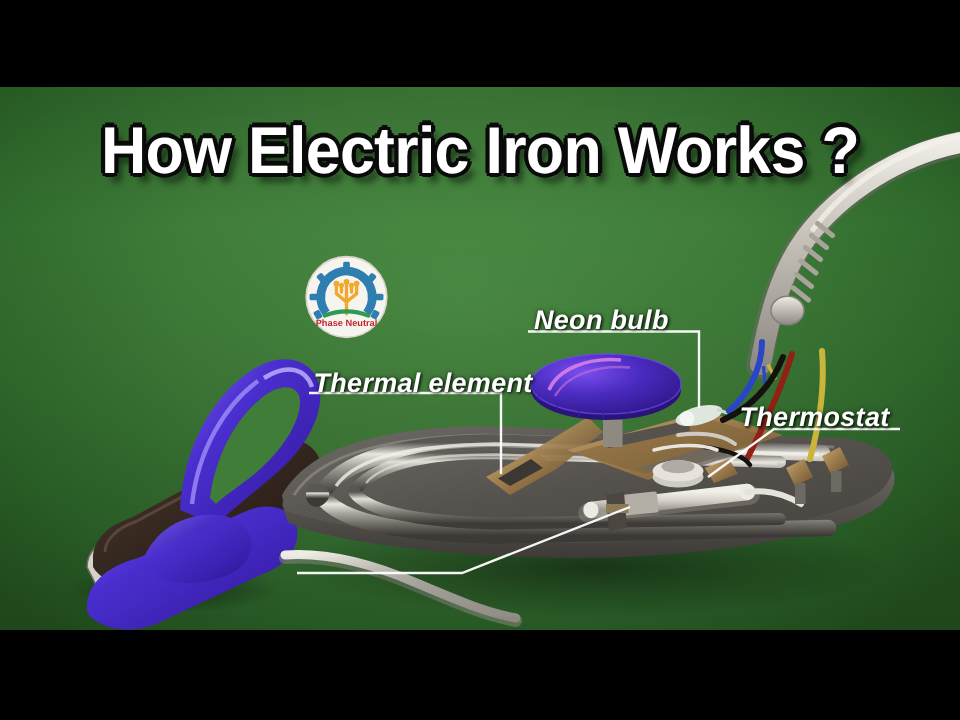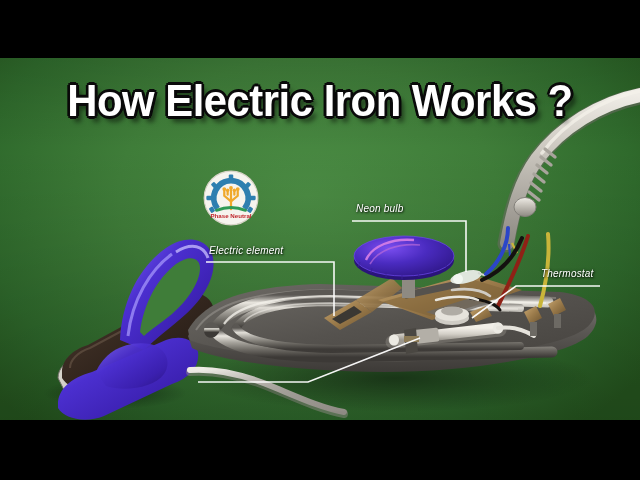--- a/index.html
+++ b/index.html
@@ -28,26 +28,26 @@
     letter-spacing:-0.5px;transform:scaleX(.95);transform-origin:50% 50%;
     text-shadow:
       -2px -2px 0 #0a0a0a, 2px -2px 0 #0a0a0a, -2px 2px 0 #0a0a0a, 2px 2px 0 #0a0a0a,
       -3px 0 0 #0a0a0a, 3px 0 0 #0a0a0a, 0 -3px 0 #0a0a0a, 0 3px 0 #0a0a0a,
       5px 6px 5px rgba(0,0,0,.55);}
 
   
   #logo{position:absolute;left:203px;top:170px;width:56px;height:56px;z-index:26;}
 
   
-  .label{position:absolute;z-index:30;color:#ffffff;font-weight:normal;font-style:italic;
-    font-size:10px;white-space:nowrap;letter-spacing:.2px;
+  .label{position:absolute;z-index:30;color:#ffffff;font-weight:bold;font-style:italic;
+    font-size:18px;white-space:nowrap;letter-spacing:.2px;
     text-shadow:1px 1px 2px rgba(0,0,0,.75), 0 0 3px rgba(0,0,0,.5);}
   #lbl-heating{left:209px;top:245px;}
   #lbl-neon{left:356px;top:203px;}
-  #lbl-thermo{left:541px;top:268px;}
+  #lbl-thermo{left:493px;top:268px;}
   #lbl-fuse{left:202px;top:365px;}
 
   .leader{position:absolute;z-index:29;pointer-events:none;}
 
   
   #art{position:absolute;left:0;top:0;width:640px;height:480px;z-index:20;}
 </style>
 </head>
 <body>
 
@@ -274,21 +274,21 @@
       <path d="M206 262 L334 262 L334 316"></path>
 
       <path d="M352 221 L466 221 L466 272"></path>
 
       <path d="M600 286 L516 286 L472 318"></path>
 
       <path d="M198 382 L308 382 L420 338"></path>
     </g>
   </svg>
 
-  <div class="label" id="lbl-heating">Electric element</div>
+  <div class="label" id="lbl-heating">Thermal element</div>
   <div class="label" id="lbl-neon">Neon bulb</div>
   <div class="label" id="lbl-thermo">Thermostat</div>
 
   <svg id="logo" viewBox="0 0 100 100">
     <circle cx="50" cy="50" r="48" fill="#f6f4ee" stroke="#d8d4c8" stroke-width="2"></circle>
     <g>
       <path d="M50 14 A36 36 0 0 0 14 50 A36 36 0 0 0 22 72 L30 66 A26 26 0 0 1 50 24
                A26 26 0 0 1 70 66 L78 72 A36 36 0 0 0 86 50 A36 36 0 0 0 50 14 Z" fill="#2e7fb0"></path>
       <g fill="#2e7fb0">
         <rect x="46" y="8" width="8" height="10" rx="2"></rect>

